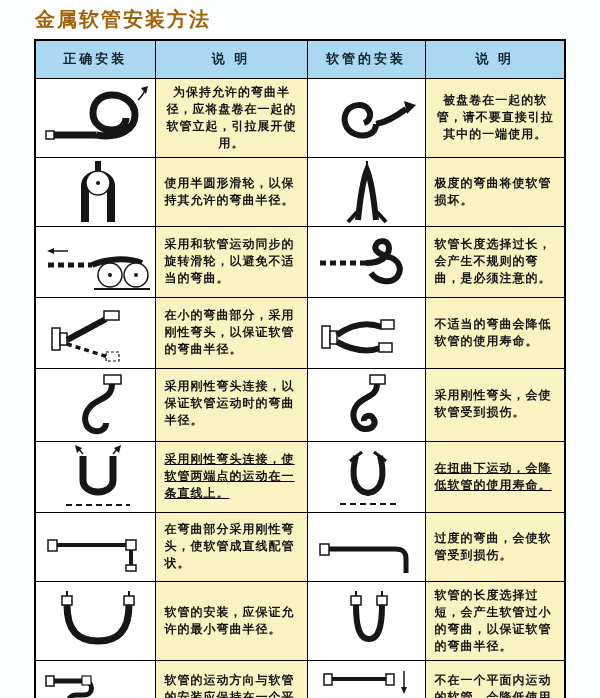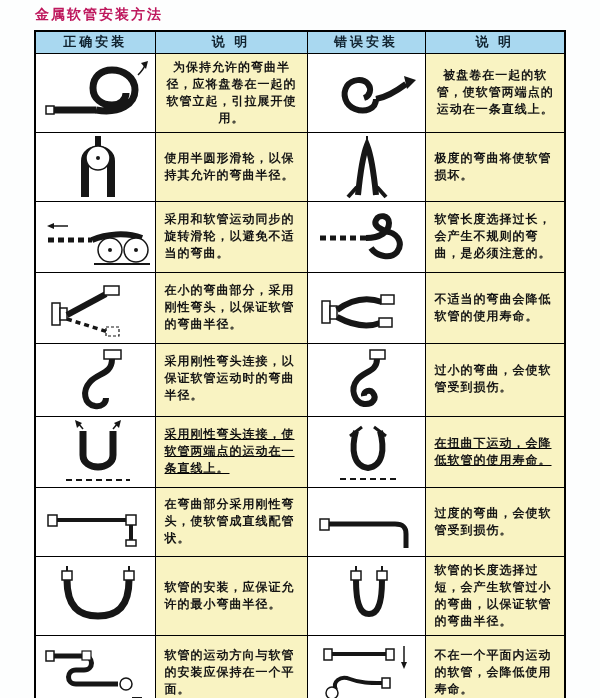--- a/index.html
+++ b/index.html
@@ -6,40 +6,40 @@
   html, body {
     width: 600px; height: 698px;
     background: #fdfefe;
     font-family: "Liberation Sans", sans-serif;
     color: #000;
   }
   .page { width: 600px; height: 698px; padding-top: 4px; }
   .title {
     margin: 2px 0 6px 35px;
     font-family: "DejaVu Serif", serif;
-    font-size: 14px;
+    font-size: 20px;
     font-weight: bold;
     letter-spacing: 2px;
-    color: #be185d;
+    color: #a16207;
   }
   table.guide {
     width: 530px;
     margin: 0 auto;
     border-collapse: collapse;
     border: 2px solid #000;
     table-layout: fixed;
   }
   col.c-img1 { width: 120px; }
   col.c-txt1 { width: 152px; }
   col.c-img2 { width: 118px; }
   col.c-txt2 { width: 140px; }
   th, td { border: 1px solid #000; vertical-align: middle; }
   th {
     background: #a9d8f0;
-    height: 22px;
+    height: 38px;
     font-size: 13px;
     font-weight: bold;
     letter-spacing: 3px;
     color: #10222e;
   }
   td.img-cell { background: #ffffff; text-align: center; padding: 2px; }
   td.txt-cell {
     background: #f9f3c2;
     font-size: 12px;
     font-weight: bold;
@@ -72,21 +72,21 @@
     <colgroup>
       <col class="c-img1">
         <col class="c-txt1">
         <col class="c-img2">
         <col class="c-txt2">
     </colgroup>
     <thead>
       <tr>
         <th>正确安装</th>
         <th>说  明</th>
-        <th>错误安装</th>
+        <th>软管的安装</th>
         <th>说  明</th>
       </tr>
     </thead>
     <tbody>
 
       <tr class="row-1">
         <td class="img-cell">
           <svg class="illus" width="116" height="72" viewBox="0 0 116 72">
             <rect class="fit" x="8" y="49" width="8" height="8" stroke-width="1.5"></rect>
             <path class="ln" d="M16,53 H58" stroke-width="7"></path>
@@ -96,21 +96,21 @@
           </svg>
         </td>
         <td class="txt-cell">为保持允许的弯曲半径，应将盘卷在一起的软管立起，引拉展开使用。</td>
         <td class="img-cell">
           <svg class="illus" width="114" height="72" viewBox="0 0 114 72">
             <path class="ln" d="M66,42 C66,52 55,56 45,52 C35,48 32,37 37,29 C42,22 53,21 58,27 C62,32 60,39 54,41" stroke-width="6"></path>
             <path class="ln" d="M66,42 C78,40 88,33 96,27" stroke-width="6"></path>
             <polygon class="solid" points="94,19 106,23 97,32"></polygon>
           </svg>
         </td>
-        <td class="txt-cell">被盘卷在一起的软管，使软管两端点的运动在一条直线上。</td>
+        <td class="txt-cell">被盘卷在一起的软管，请不要直接引拉其中的一端使用。</td>
       </tr>
 
       <tr class="row-2">
         <td class="img-cell">
           <svg class="illus" width="116" height="64" viewBox="0 0 116 64">
             <path class="ln" d="M47,62 V26 C47,11 73,11 73,26 V62" stroke-width="8"></path>
             <rect class="solid" x="57" y="1" width="6" height="11"></rect>
             <circle class="fit" cx="60" cy="23" r="12" stroke-width="1.5"></circle>
             <circle class="solid" cx="60" cy="23" r="2"></circle>
           </svg>
@@ -183,21 +183,21 @@
             <path class="ln" d="M74,13 C74,28 60,27 52,36 C44,45 46,58 57,60 C64,61 68,57 68,52" stroke-width="6"></path>
           </svg>
         </td>
         <td class="txt-cell">采用刚性弯头连接，以保证软管运动时的弯曲半径。</td>
         <td class="img-cell">
           <svg class="illus" width="114" height="68" viewBox="0 0 114 68">
             <rect class="fit" x="60" y="4" width="15" height="9" stroke-width="1.5"></rect>
             <path class="ln" d="M67,13 C67,26 54,25 47,34 C40,43 44,56 54,58 C63,59 67,52 63,47 C60,43 53,45 54,50" stroke-width="6"></path>
           </svg>
         </td>
-        <td class="txt-cell">过小的弯曲，会使软管受到损伤。</td>
+        <td class="txt-cell">采用刚性弯头，会使软管受到损伤。</td>
       </tr>
 
       <tr class="row-6">
         <td class="img-cell">
           <svg class="illus" width="116" height="66" viewBox="0 0 116 66">
             <path class="ln" d="M45,12 V36 C45,52 75,52 75,36 V12" stroke-width="7"></path>
             <path class="ln" d="M45,10 L40,4" stroke-width="1.5"></path>
             <polygon class="solid" points="37,1 44,4 39,9"></polygon>
             <path class="ln" d="M75,10 L80,4" stroke-width="1.5"></path>
             <polygon class="solid" points="83,1 76,4 81,9"></polygon>

